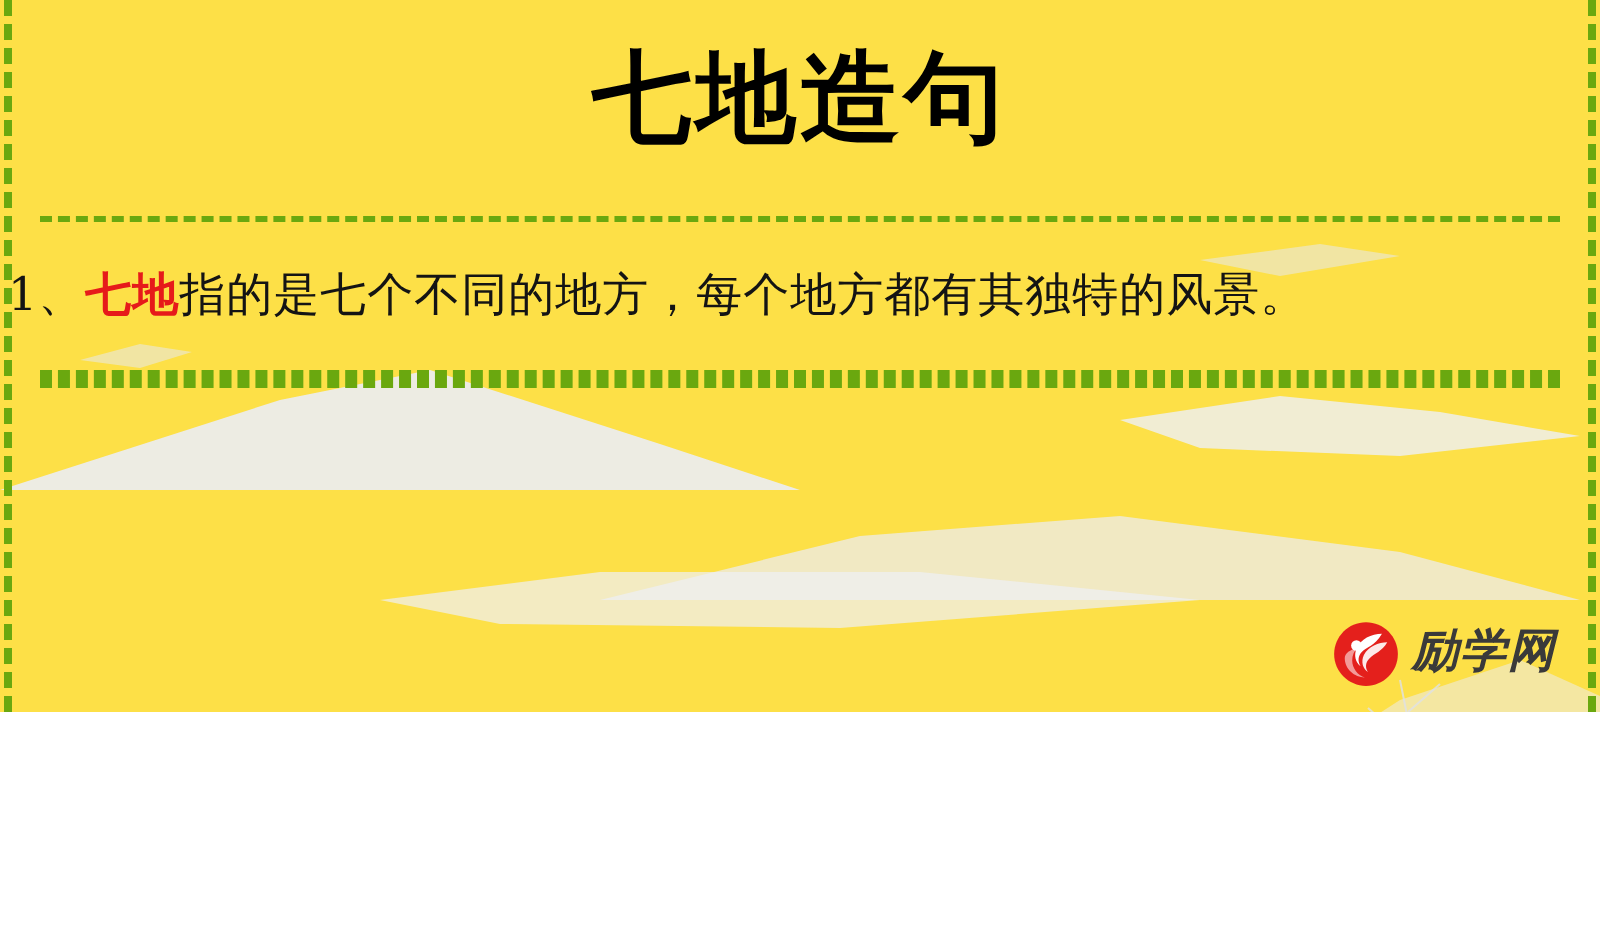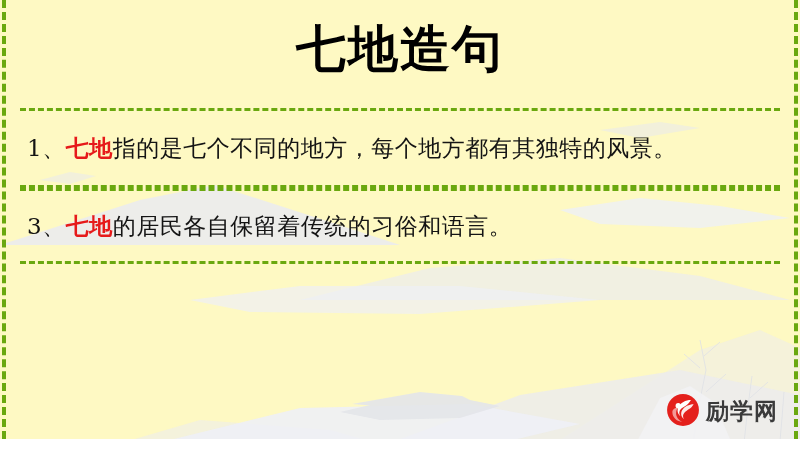--- a/index.html
+++ b/index.html
@@ -3,22 +3,22 @@
 <meta charset="utf-8">
 <style>
   html, body {
     margin: 0;
     padding: 0;
     background: #ffffff;
   }
   #page {
     position: relative;
     width: 800px;
-    height: 439px;
-    background: #fef9c3;
+    height: 356px;
+    background: #fde047;
     overflow: hidden;
     font-family: "DejaVu Serif", "Liberation Serif", serif;
   }
 
   
   .bg-wash {
     position: absolute;
     inset: 0;
     pointer-events: none;
     z-index: 0;
@@ -67,39 +67,39 @@
     border-top: 3px dashed #6aa80f;
   }
   .sentence {
     font-size: 23px;
     line-height: 42px;
     color: #141414;
     padding: 13px 26px 13px 4px;
     letter-spacing: 0.5px;
     text-align: justify;
     font-family: "DejaVu Serif", "Liberation Serif", serif;
-    margin-left: 23px;
   }
   .sentence .kw {
     color: #e61a1a;
     font-weight: 700;
   }
   .s1 { padding-top: 16px; padding-bottom: 16px; }
   .s2 { padding-top: 14px; padding-bottom: 14px; }
   .s3 { padding-top: 14px; padding-bottom: 14px; }
 
   
   .logo {
     position: absolute;
     right: 22px;
     bottom: 12px;
     display: flex;
-    align-items: flex-end;
+    align-items: flex-start;
     gap: 6px;
     z-index: 5;
+    font-style: italic;
   }
   .logo-mark { width: 34px; height: 34px; display: block; }
   .logo-text {
     font-size: 23px;
     font-weight: 700;
     color: #3a3a3a;
     letter-spacing: 1px;
     font-family: "DejaVu Sans", "Liberation Sans", sans-serif;
   }
 </style>
@@ -154,23 +154,20 @@
 
     <div class="sentence s1">
       <span>1、</span><span class="kw">七地</span><span>指的是七个不同的地方，每个地方都有其独特的风景。</span>
     </div>
 
     <div class="divider"></div>
 
 
     <div class="divider"></div>
 
-    <div class="sentence s3">
-      <span>3、</span><span class="kw">七地</span><span>的居民各自保留着传统的习俗和语言。</span>
-    </div>
 
     <div class="divider"></div>
 
   </div>
 
   <div class="logo">
     <svg class="logo-mark" viewBox="0 0 64 64" xmlns="http://www.w3.org/2000/svg">
       <path d="M32 2 C15.5 2 2 15.5 2 32 C2 48.5 15.5 62 32 62 C48.5 62 62 48.5 62 32 C62 15.5 48.5 2 32 2 Z" fill="#e4201c"></path>
       <path d="M47 13 C37 13 27 18 23 27 C20.5 33 22 40 27 43.5 C24 39 24.5 33.5 28 30 C32.5 25.5 40 25 47 13 Z" fill="#ffffff"></path>
       <path d="M52 21 C44 21 34 25 30 33 C27 39.5 29 46 34 49 C31 45 31.5 40 35 36.5 C40 31 47 30 52 21 Z" fill="#ffffff" opacity="0.9"></path>

